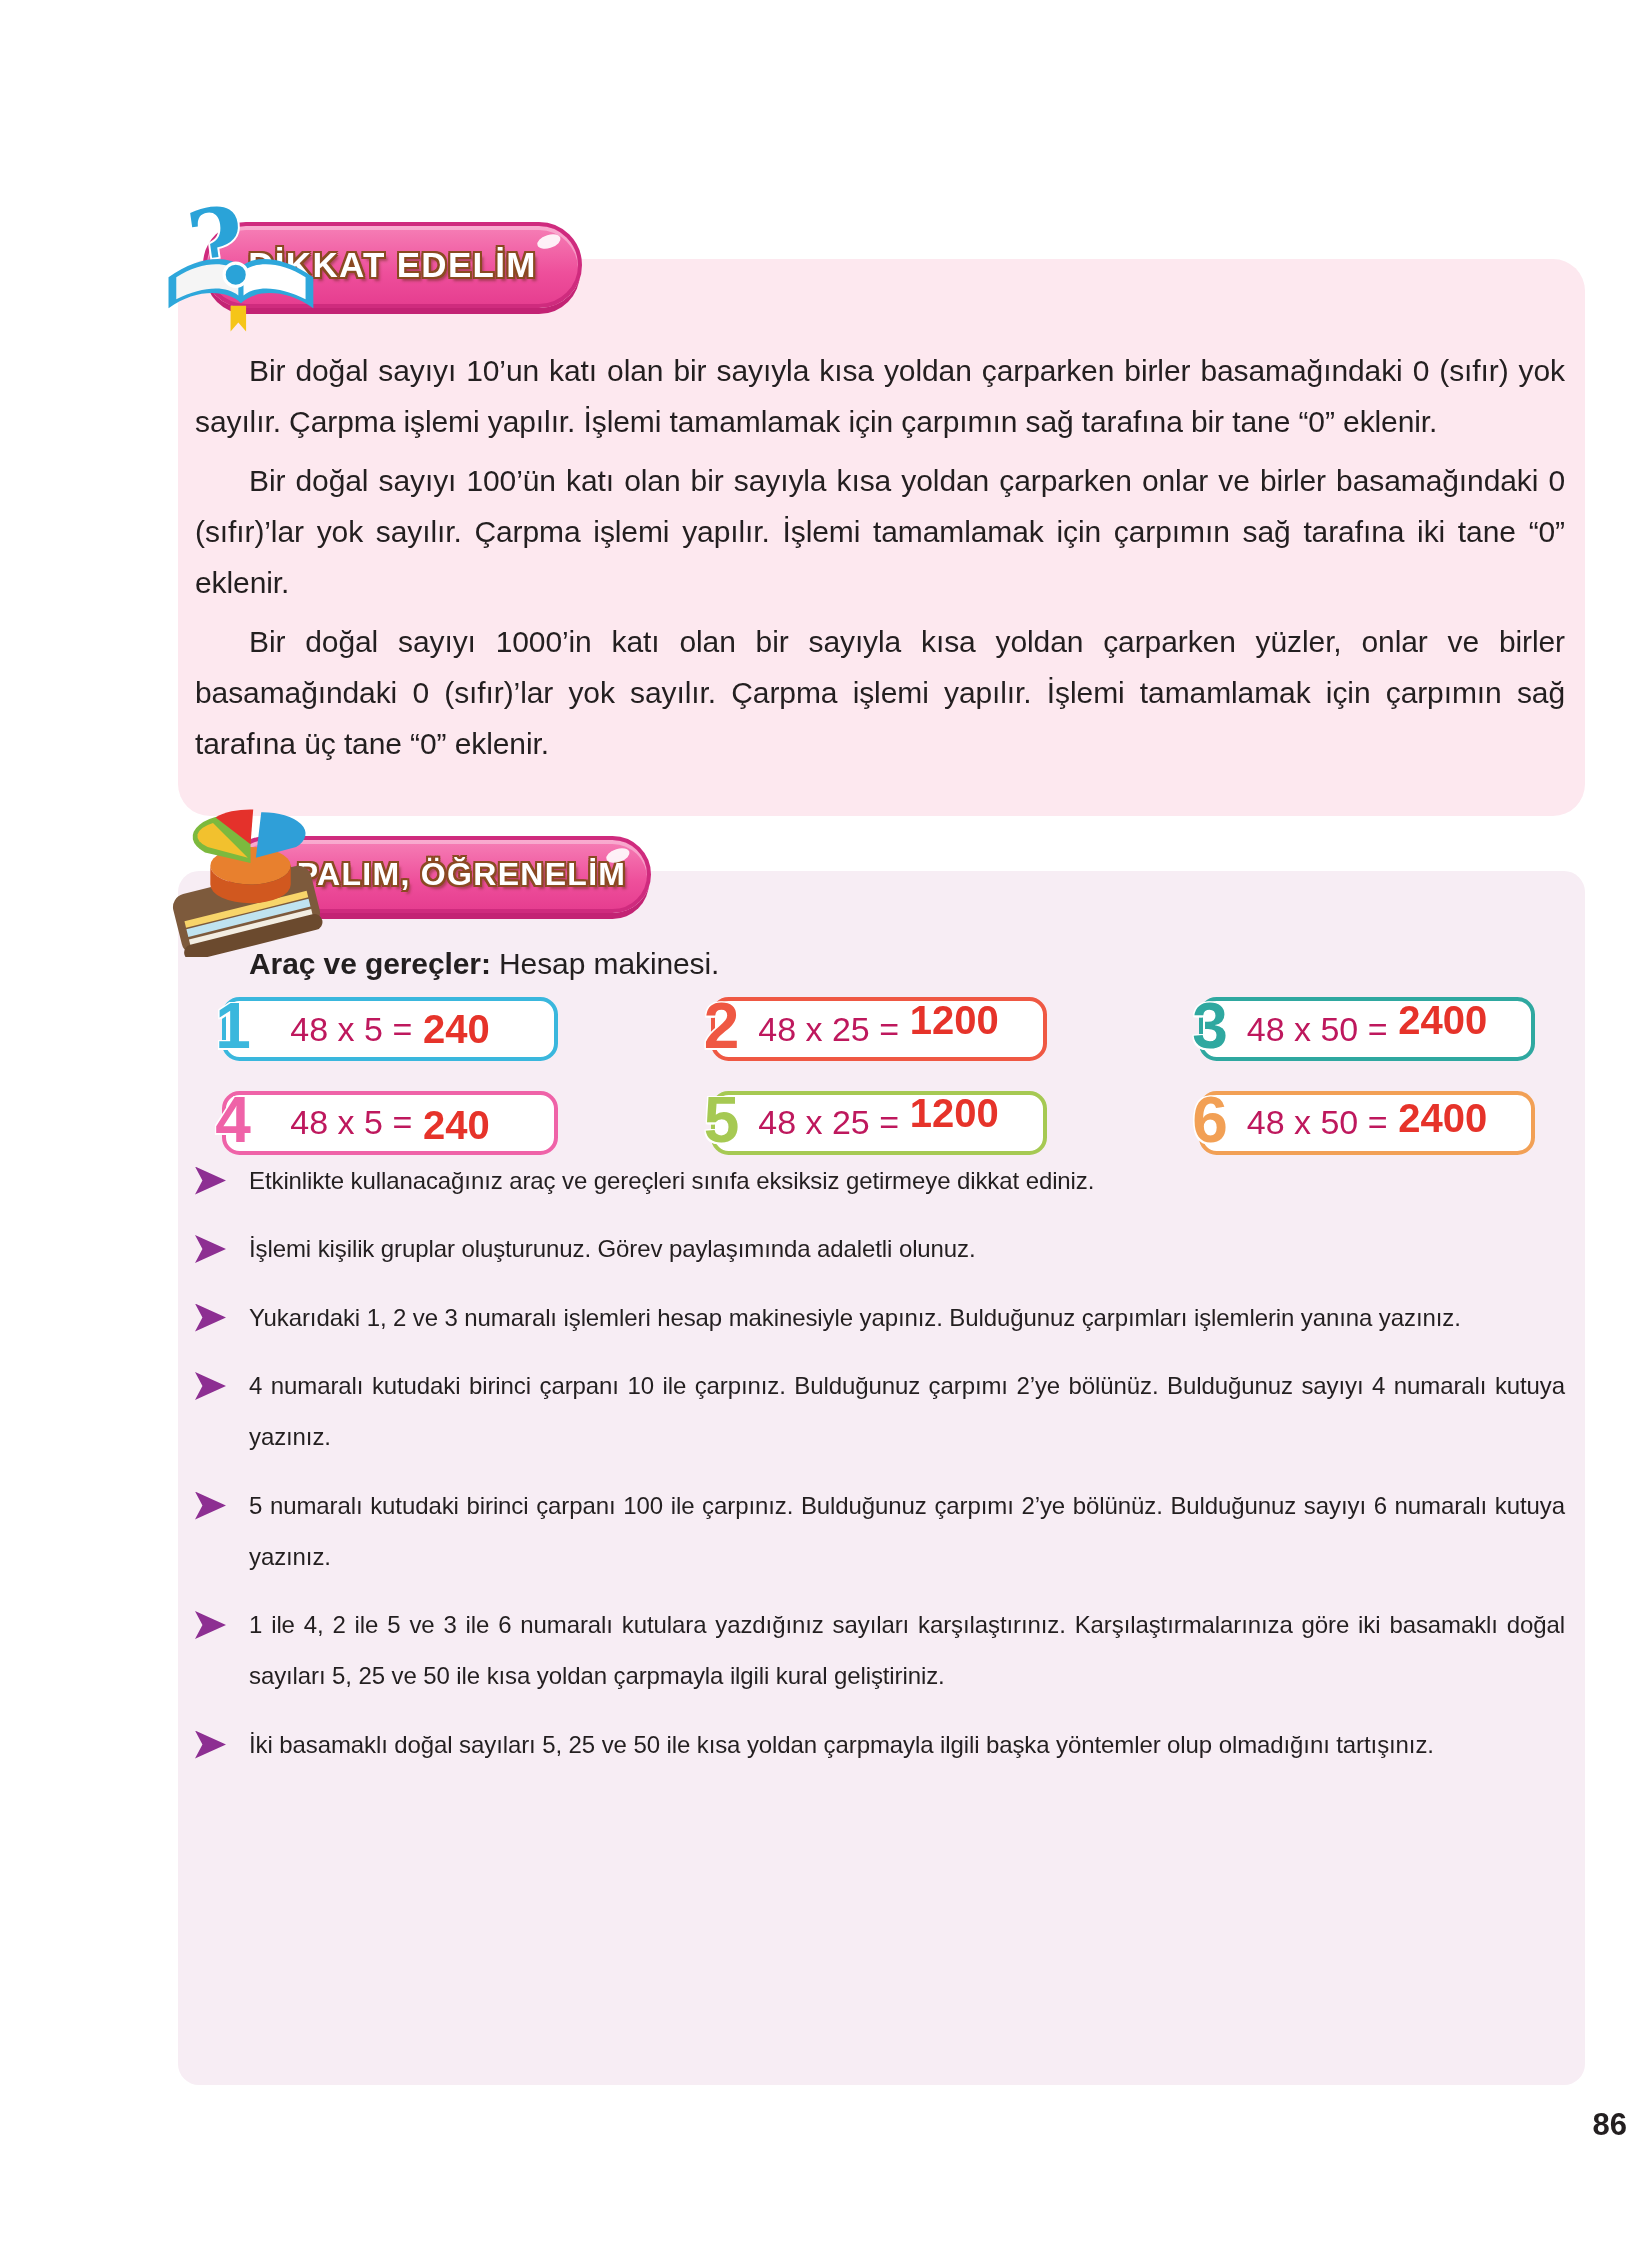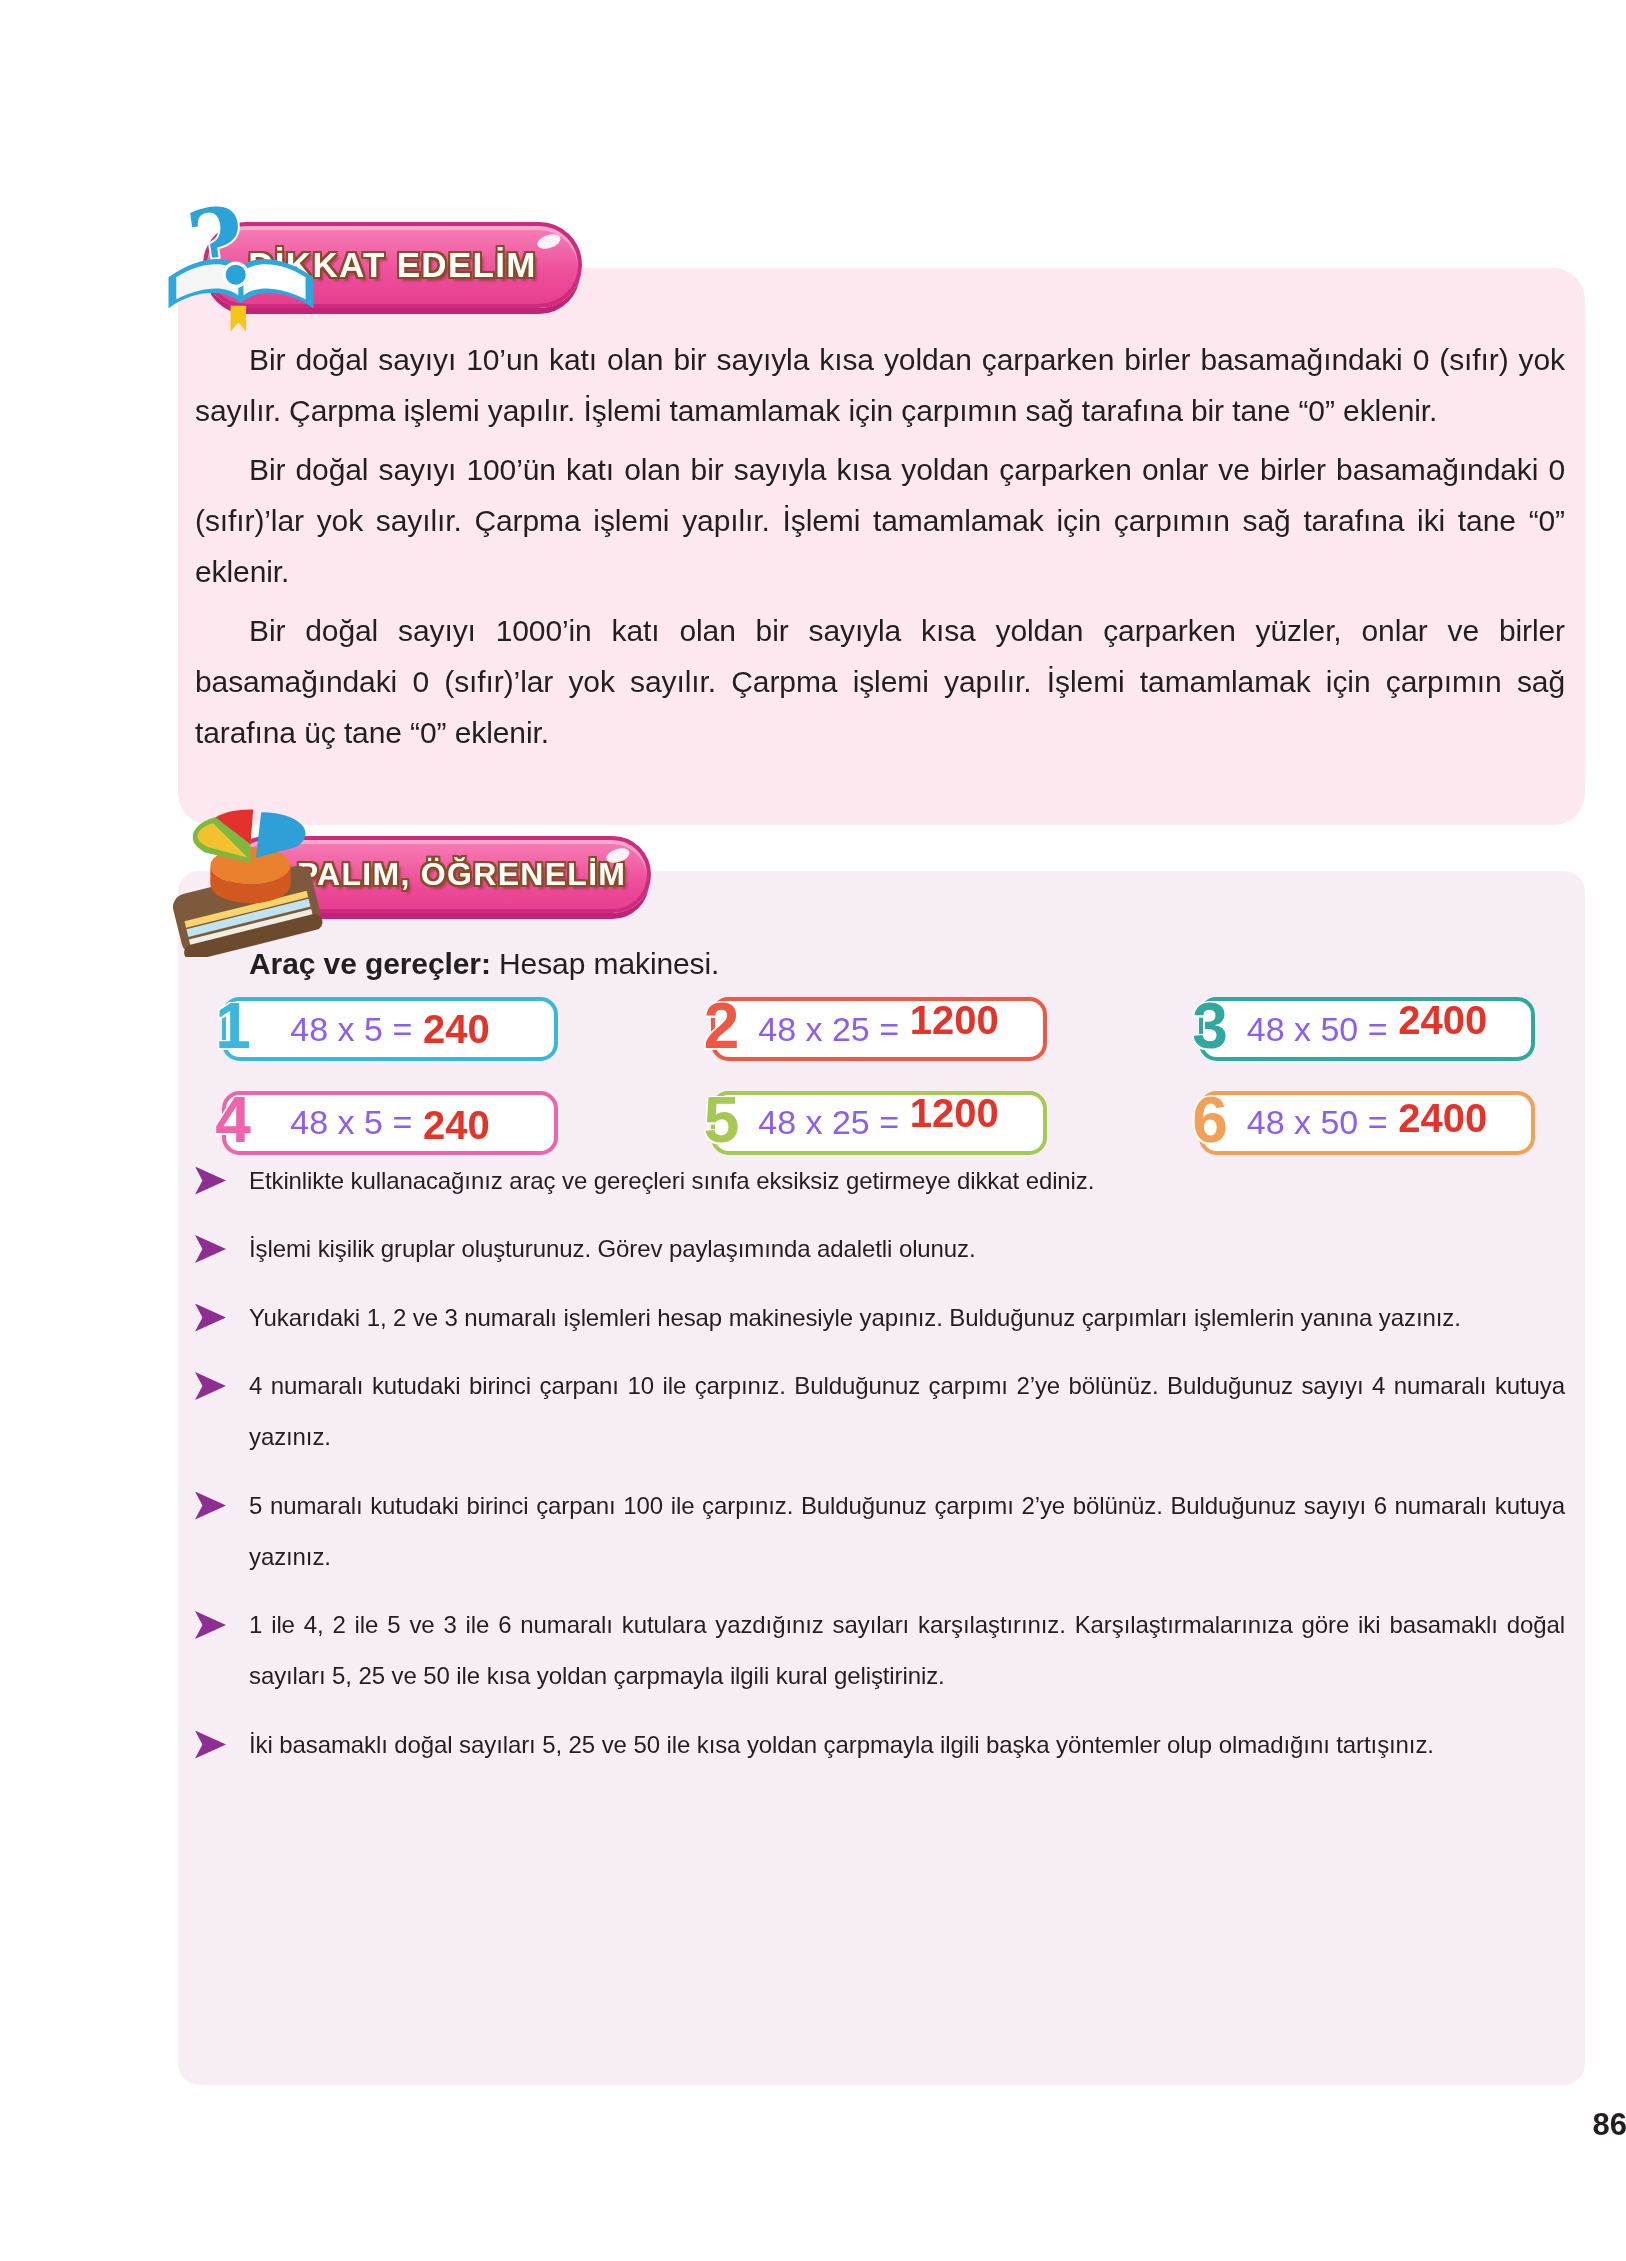--- a/index.html
+++ b/index.html
@@ -13,22 +13,22 @@
   }
   
   .panel{
     position:absolute;
     left:178px;
     width:1407px;
     border-radius:32px;
     box-sizing:border-box;
   }
   .panel-attention{
-    top:268px;height:557px;
-    padding:66px 20px 0 17px;
+    top:259px;height:557px;
+    padding:86px 20px 0 17px;
   }
   .panel-activity{
     top:871px;height:1214px;
     padding:67px 20px 0 17px;
   }
   .panel p{
     margin:0 0 8px 0;
     font-size:30px;
     line-height:51px;
     text-align:justify;
@@ -98,21 +98,21 @@
   .eq-box .num{
     position:absolute;
     left:-10.7px;top:50%;
     transform:translateY(-54%);
     font-size:64px;font-weight:bold;line-height:1;
     text-shadow:
       1.3px 0 0 #fff,-1.3px 0 0 #fff,0 1.3px 0 #fff,0 -1.3px 0 #fff,
       1.3px 1.3px 0 #fff,-1.3px -1.3px 0 #fff,1.3px -1.3px 0 #fff,-1.3px 1.3px 0 #fff;
     z-index:2;
   }
-  .eq-box .expr{font-size:34px;color:#8b5cf6;white-space:nowrap;}
+  .eq-box .expr{font-size:34px;color:#be185d;white-space:nowrap;}
   .eq-box .ans{
     font-size:40px;font-weight:bold;margin-left:10.7px;white-space:nowrap;
   }
   .ans.raise{transform:translateY(-8.7px);}
   .ans.raise-sm{transform:translateY(-4px);}
   .ans.drop{transform:translateY(3.4px);}
   
   .bullet{
     display:flex;
     margin-bottom:17.5px;

